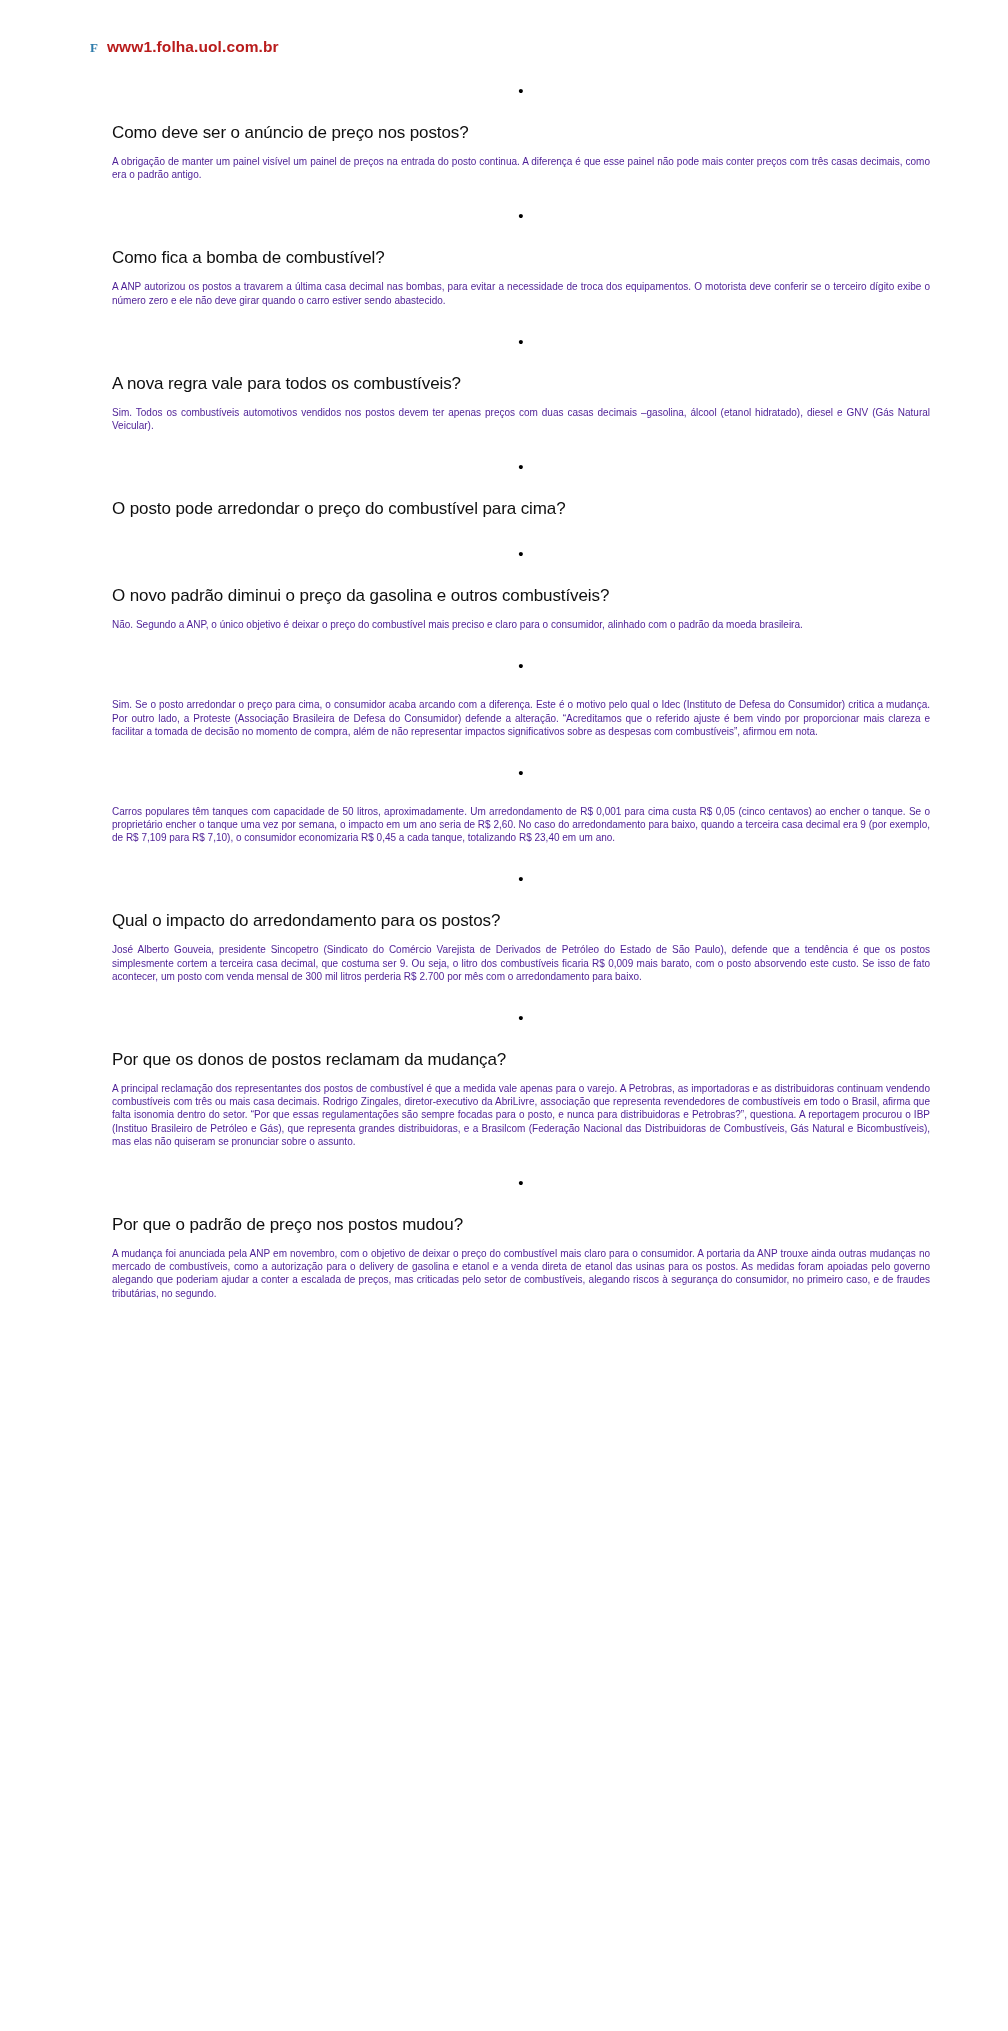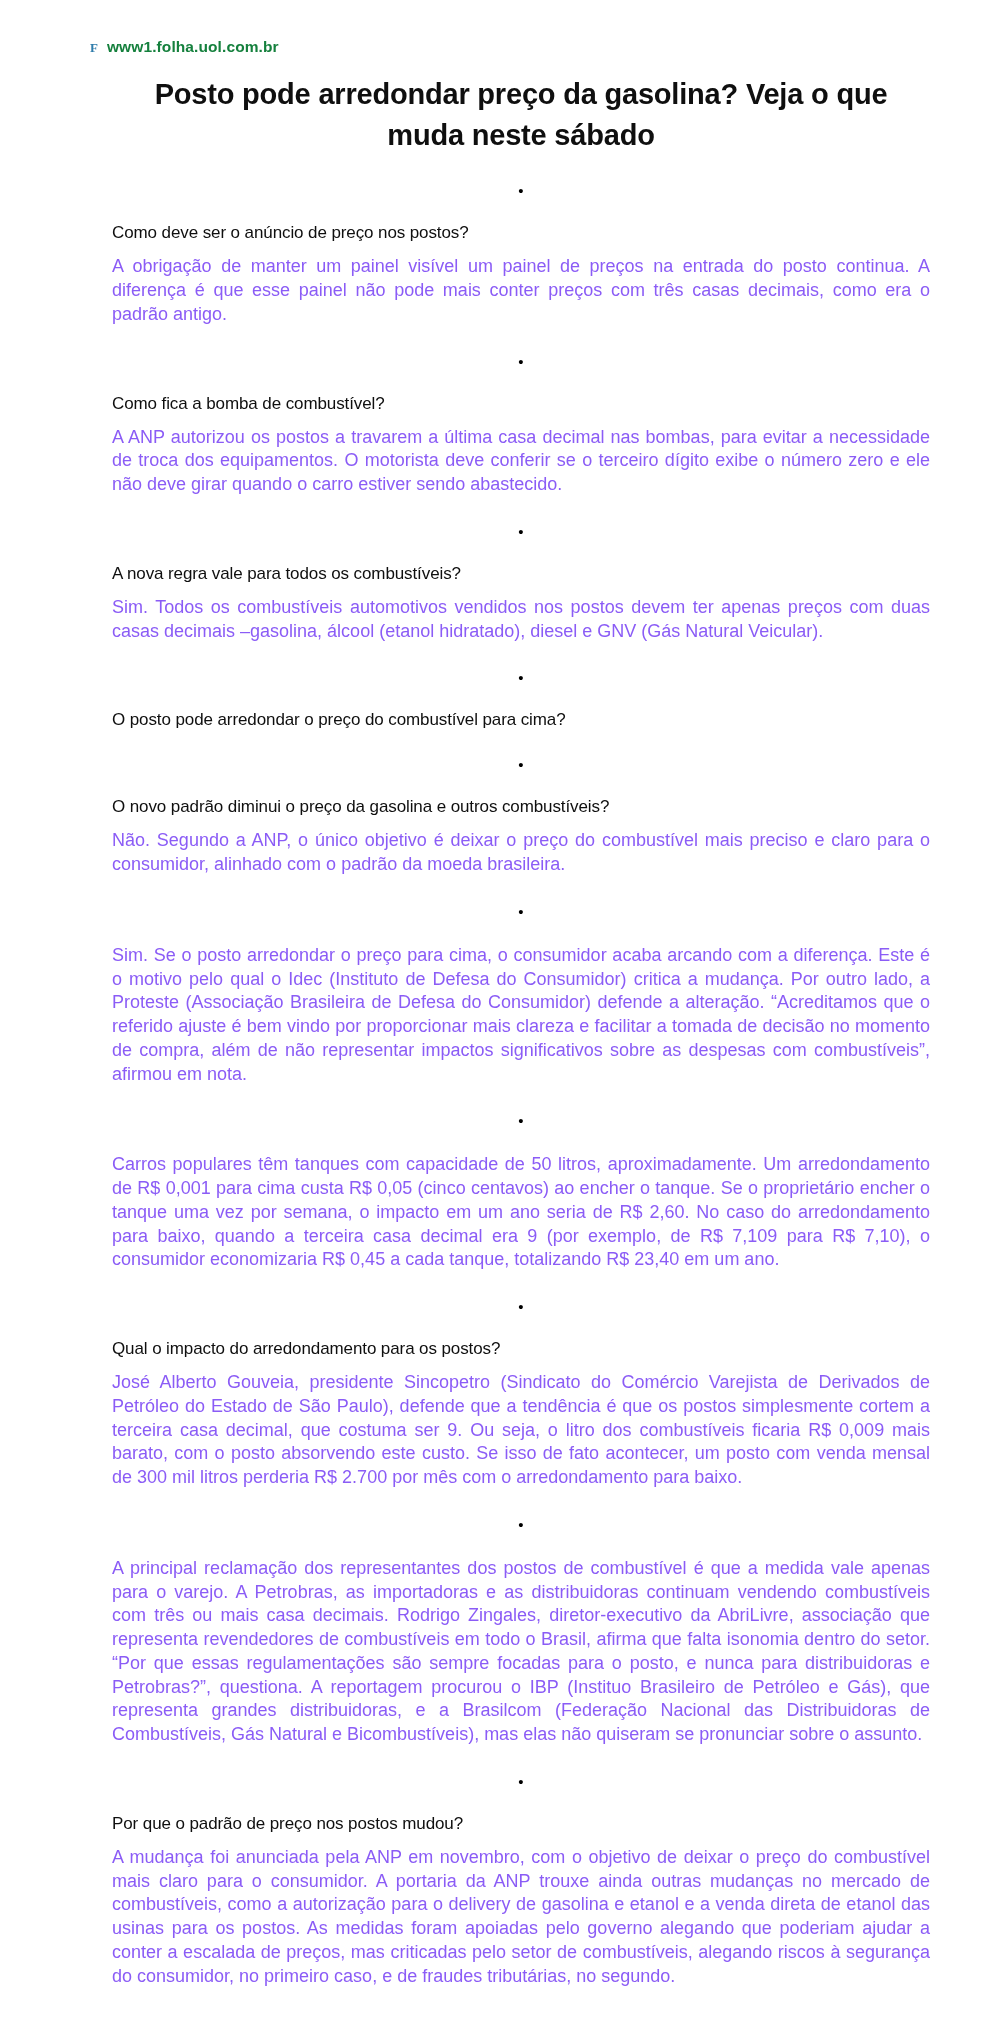--- a/index.html
+++ b/index.html
@@ -24,21 +24,21 @@
   .favicon {
     color: #2f7cab;
     font-family: "Liberation Serif", serif;
     font-weight: 700;
     font-size: 13px;
     line-height: 1;
   }
   .domain {
     font-weight: 700;
     font-size: 15.5px;
-    color: #15803d;
+    color: #b91c1c;
     letter-spacing: 0.1px;
   }
   .article-title {
     text-align: center;
     font-size: 29px;
     font-weight: 700;
     color: #0f0f0f;
     line-height: 1.42;
     max-width: 780px;
     margin: 6px auto 4px auto;
@@ -53,38 +53,37 @@
     user-select: none;
   }
   .question {
     font-size: 17px;
     font-weight: 400;
     color: #0f0f0f;
     letter-spacing: -0.1px;
     margin: 0 0 12px 0;
   }
   .answer {
-    font-size: 18px;
+    font-size: 10px;
     line-height: 1.32;
     text-align: justify;
-    color: #8b5cf6;
+    color: #4c1d95;
     margin: 0;
   }
 </style>
 </head>
 <body>
 
 <div class="page">
 
   <div class="site-header">
     <span class="favicon">F</span>
     <span class="domain">www1.folha.uol.com.br</span>
   </div>
 
-  <h1 class="article-title">Posto pode arredondar preço da gasolina? Veja o que muda neste sábado</h1>
 
   <div class="separator">•</div>
   <section>
     <h2 class="question">Como deve ser o anúncio de preço nos postos?</h2>
     <p class="answer">A obrigação de manter um painel visível um painel de preços na entrada do posto continua. A diferença é que esse painel não pode mais conter preços com três casas decimais, como era o padrão antigo.</p>
   </section>
 
   <div class="separator">•</div>
   <section>
     <h2 class="question">Como fica a bomba de combustível?</h2>
@@ -119,20 +118,21 @@
   </section>
 
   <div class="separator">•</div>
   <section>
     <h2 class="question">Qual o impacto do arredondamento para os postos?</h2>
     <p class="answer">José Alberto Gouveia, presidente Sincopetro (Sindicato do Comércio Varejista de Derivados de Petróleo do Estado de São Paulo), defende que a tendência é que os postos simplesmente cortem a terceira casa decimal, que costuma ser 9. Ou seja, o litro dos combustíveis ficaria R$ 0,009 mais barato, com o posto absorvendo este custo. Se isso de fato acontecer, um posto com venda mensal de 300 mil litros perderia R$ 2.700 por mês com o arredondamento para baixo.</p>
   </section>
 
   <div class="separator">•</div>
   <section>
+    <h2 class="question">Por que os donos de postos reclamam da mudança?</h2>
     <p class="answer">A principal reclamação dos representantes dos postos de combustível é que a medida vale apenas para o varejo. A Petrobras, as importadoras e as distribuidoras continuam vendendo combustíveis com três ou mais casa decimais. Rodrigo Zingales, diretor-executivo da AbriLivre, associação que representa revendedores de combustíveis em todo o Brasil, afirma que falta isonomia dentro do setor. “Por que essas regulamentações são sempre focadas para o posto, e nunca para distribuidoras e Petrobras?”, questiona. A reportagem procurou o IBP (Instituo Brasileiro de Petróleo e Gás), que representa grandes distribuidoras, e a Brasilcom (Federação Nacional das Distribuidoras de Combustíveis, Gás Natural e Bicombustíveis), mas elas não quiseram se pronunciar sobre o assunto.</p>
   </section>
 
   <div class="separator">•</div>
   <section>
     <h2 class="question">Por que o padrão de preço nos postos mudou?</h2>
     <p class="answer">A mudança foi anunciada pela ANP em novembro, com o objetivo de deixar o preço do combustível mais claro para o consumidor. A portaria da ANP trouxe ainda outras mudanças no mercado de combustíveis, como a autorização para o delivery de gasolina e etanol e a venda direta de etanol das usinas para os postos. As medidas foram apoiadas pelo governo alegando que poderiam ajudar a conter a escalada de preços, mas criticadas pelo setor de combustíveis, alegando riscos à segurança do consumidor, no primeiro caso, e de fraudes tributárias, no segundo.</p>
   </section>
 
 </div>

